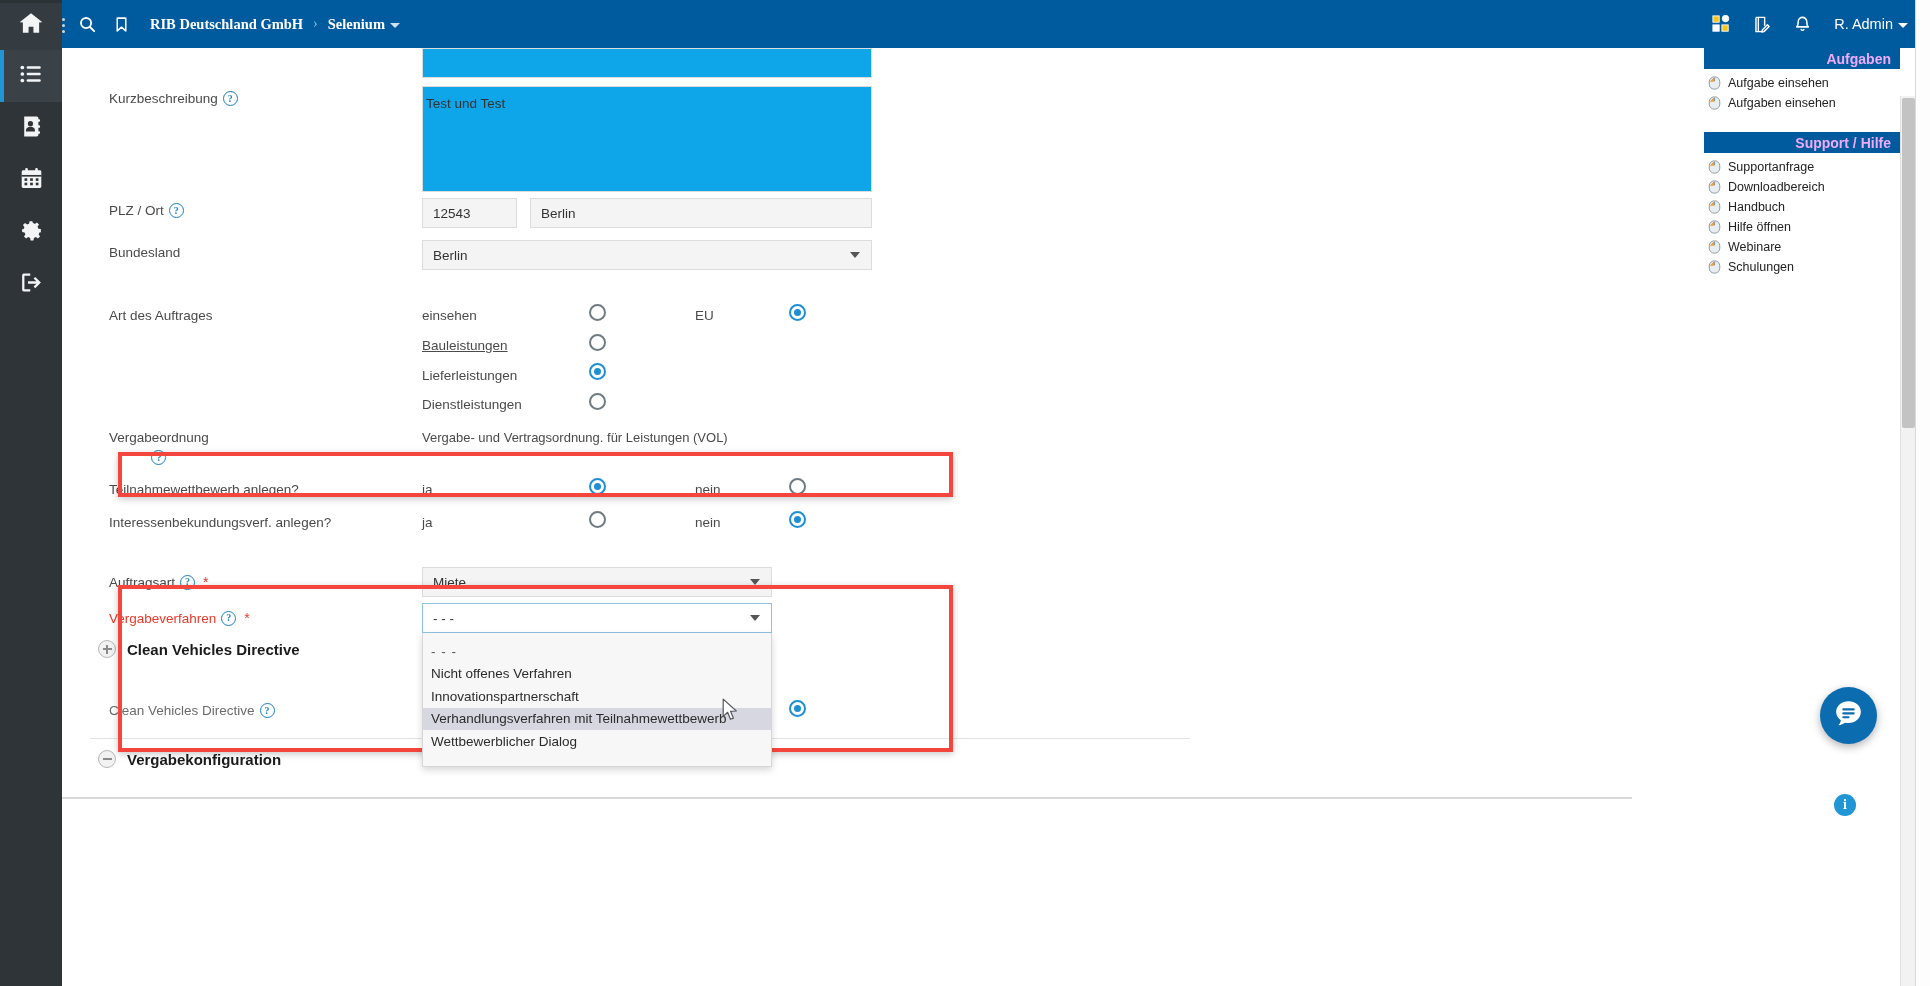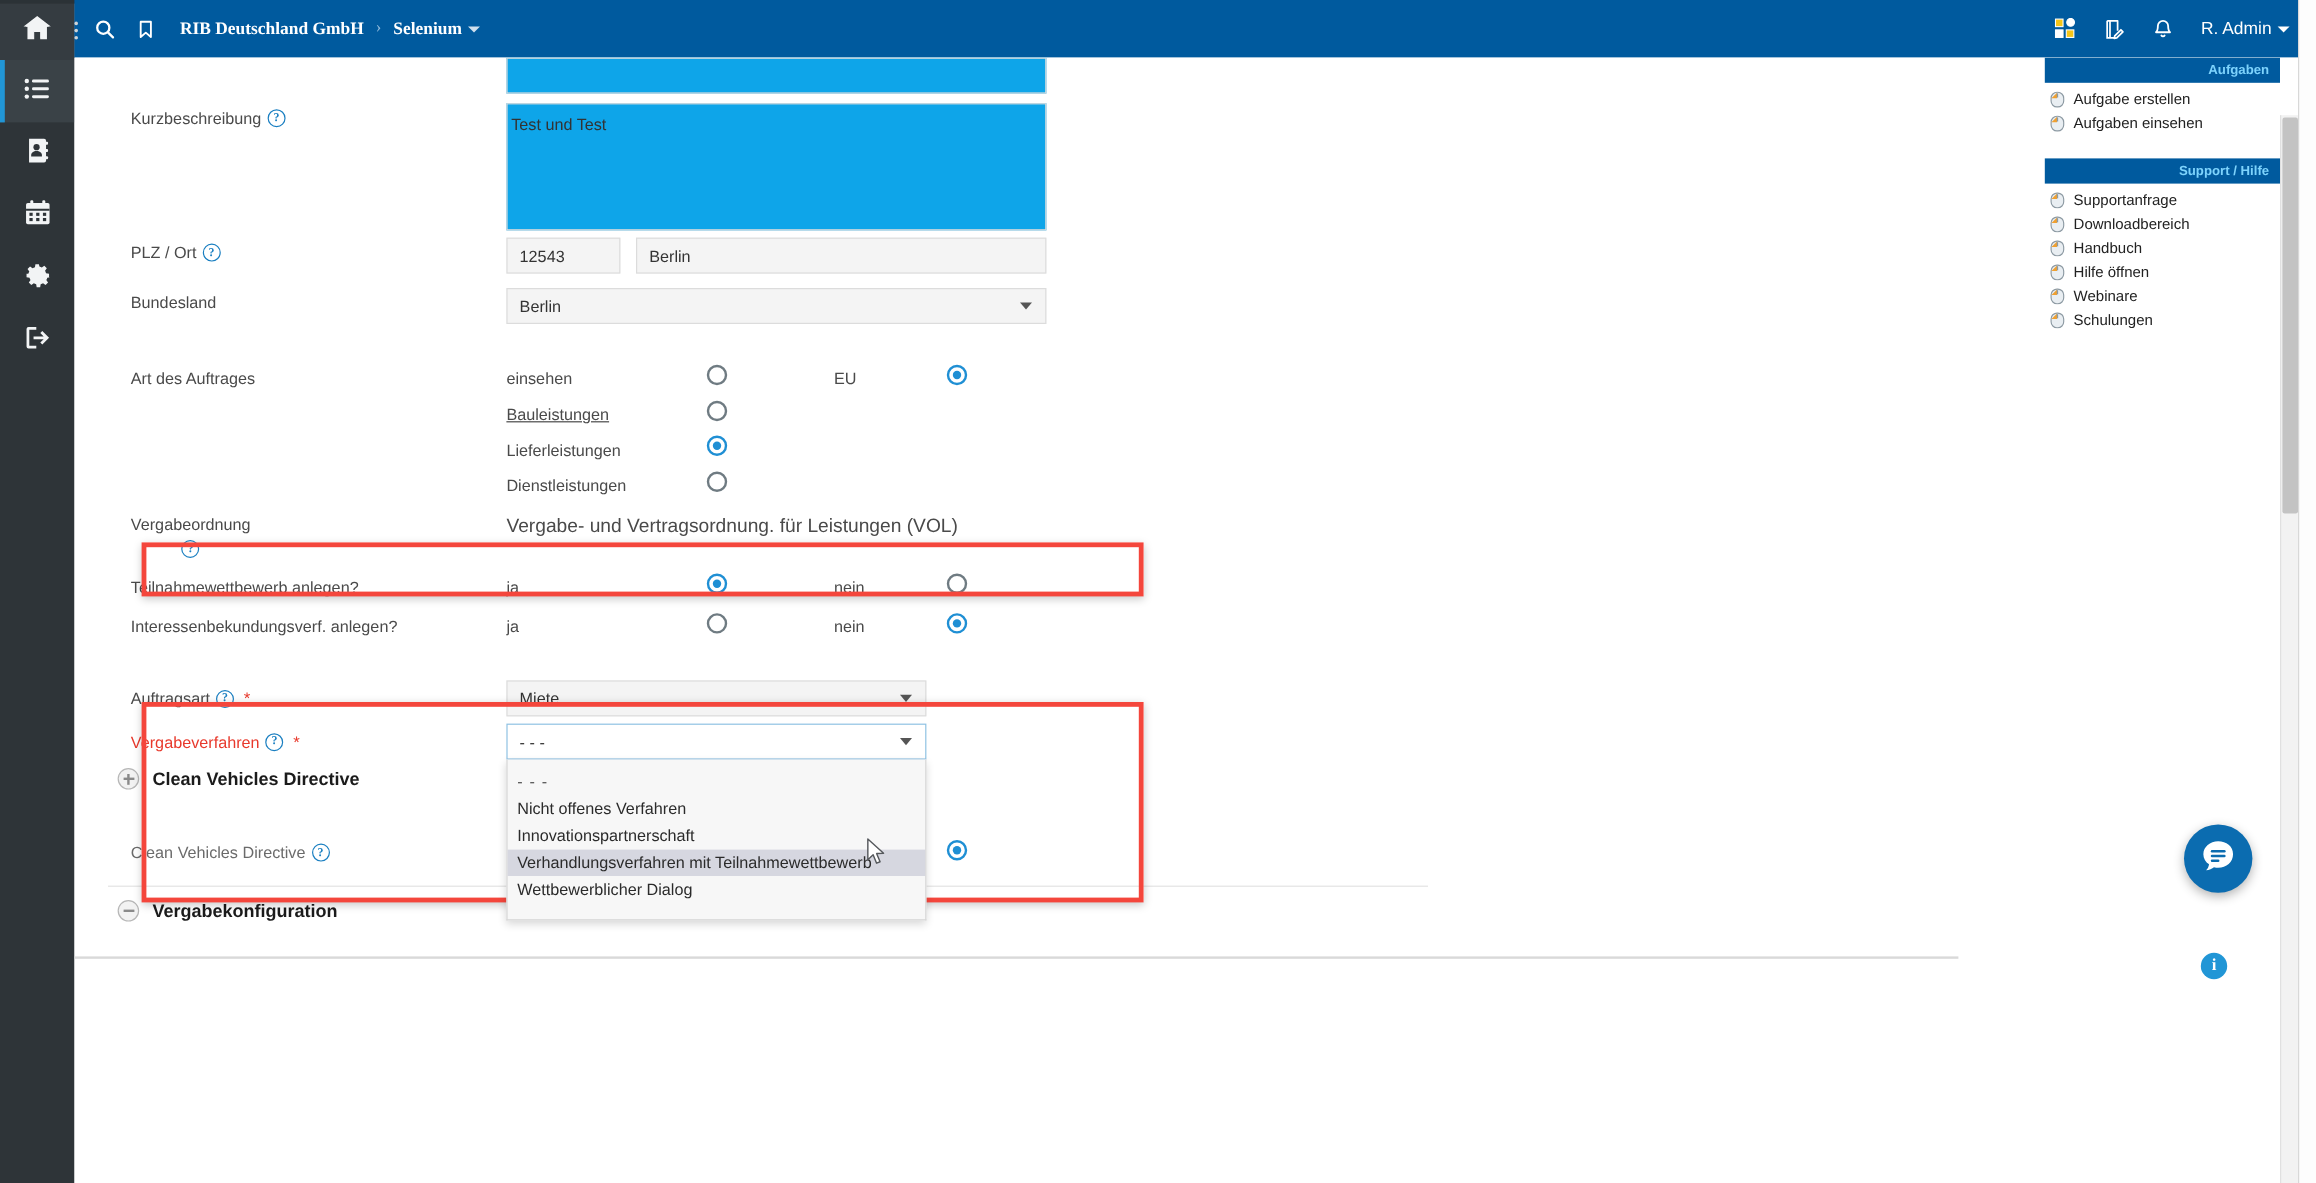--- a/index.html
+++ b/index.html
@@ -108,21 +108,21 @@
   }
   .select-box .arrow {
     position:absolute; right:11px; top:50%; transform:translateY(-50%);
     width:0;height:0;border-left:5px solid transparent;border-right:5px solid transparent;
     border-top:6px solid #555;
   }
   .select-box.open {
     background:#ffffff; border:1px solid #8fc2e3;
     border-bottom-color:#8fc2e3;
   }
-  .static-text { font-size:16px; color:#4a4a4a; }
+  .static-text { font-size:13px; color:#4a4a4a; }
 
   
   .radio {
     width:17px;height:17px;border-radius:50%;
     border:2px solid #6f7b82; background:#fff;
     display:inline-block; cursor:pointer; position:relative;
   }
   .radio.on { border-color:#1f8fd4; }
   .radio.on::after {
     content:""; position:absolute; left:3px; top:3px;
@@ -167,21 +167,21 @@
   .sect-title { font-size:15px; font-weight:bold; color:#1b1b1b; white-space:nowrap; }
 
   .hr-line { position:absolute; height:1px; background:#e3e3e3; }
 
   
   #mouse-cursor { position:absolute; z-index:60; pointer-events:none; }
 
   
   #right-panel { position:absolute; right:30px; top:0; width:196px; }
   .panel-head {
-    background:#005a9e; color:#7dd3fc; font-size:11px; font-weight:bold;
+    background:#005a9e; color:#f0abfc; font-size:14px; font-weight:bold;
     text-align:right; padding:4px 9px; height:21px;
     display:flex; align-items:center; justify-content:flex-end;
   }
   .panel-item {
     display:flex; align-items:center; gap:7px;
     font-size:12.5px; color:#222; padding:3px 0 3px 4px; cursor:pointer;
   }
   .mouse-ico { width:13px;height:14px; flex:none; }
 
   
@@ -477,21 +477,21 @@
       </div>
       <div style="padding-top:4px;">
         <div class="panel-item">
           <span class="mouse-ico">
             <svg width="13" height="14" viewBox="0 0 14 16">
                 <rect x="1" y="1" width="12" height="14" rx="5.6" fill="#e9eef2" stroke="#8d9aa3" stroke-width="1.1"></rect>
                 <path d="M1.3 6.6h5.4V1.4" fill="#f0a030"></path>
                 <rect x="6.4" y="2" width="1.3" height="4" fill="#8d9aa3"></rect>
               </svg>
           </span>
-          <span>Aufgabe erstellen</span>
+          <span>Aufgabe einsehen</span>
         </div>
         <div class="panel-item">
           <span class="mouse-ico">
             <svg width="13" height="14" viewBox="0 0 14 16">
                 <rect x="1" y="1" width="12" height="14" rx="5.6" fill="#e9eef2" stroke="#8d9aa3" stroke-width="1.1"></rect>
                 <path d="M1.3 6.6h5.4V1.4" fill="#f0a030"></path>
                 <rect x="6.4" y="2" width="1.3" height="4" fill="#8d9aa3"></rect>
               </svg>
           </span>
           <span>Aufgaben einsehen</span>

